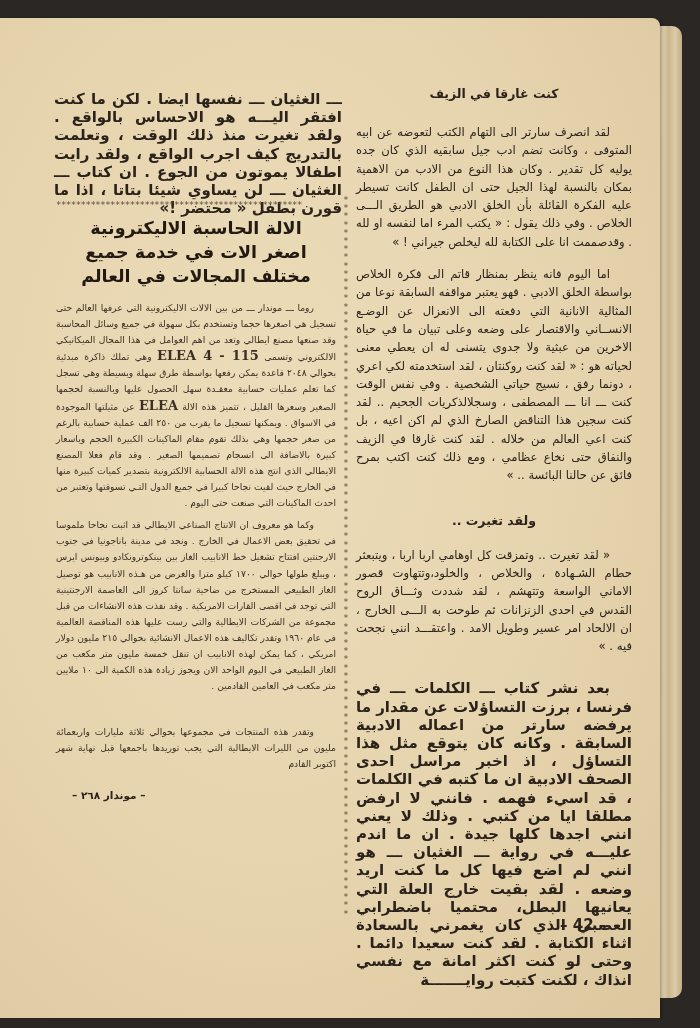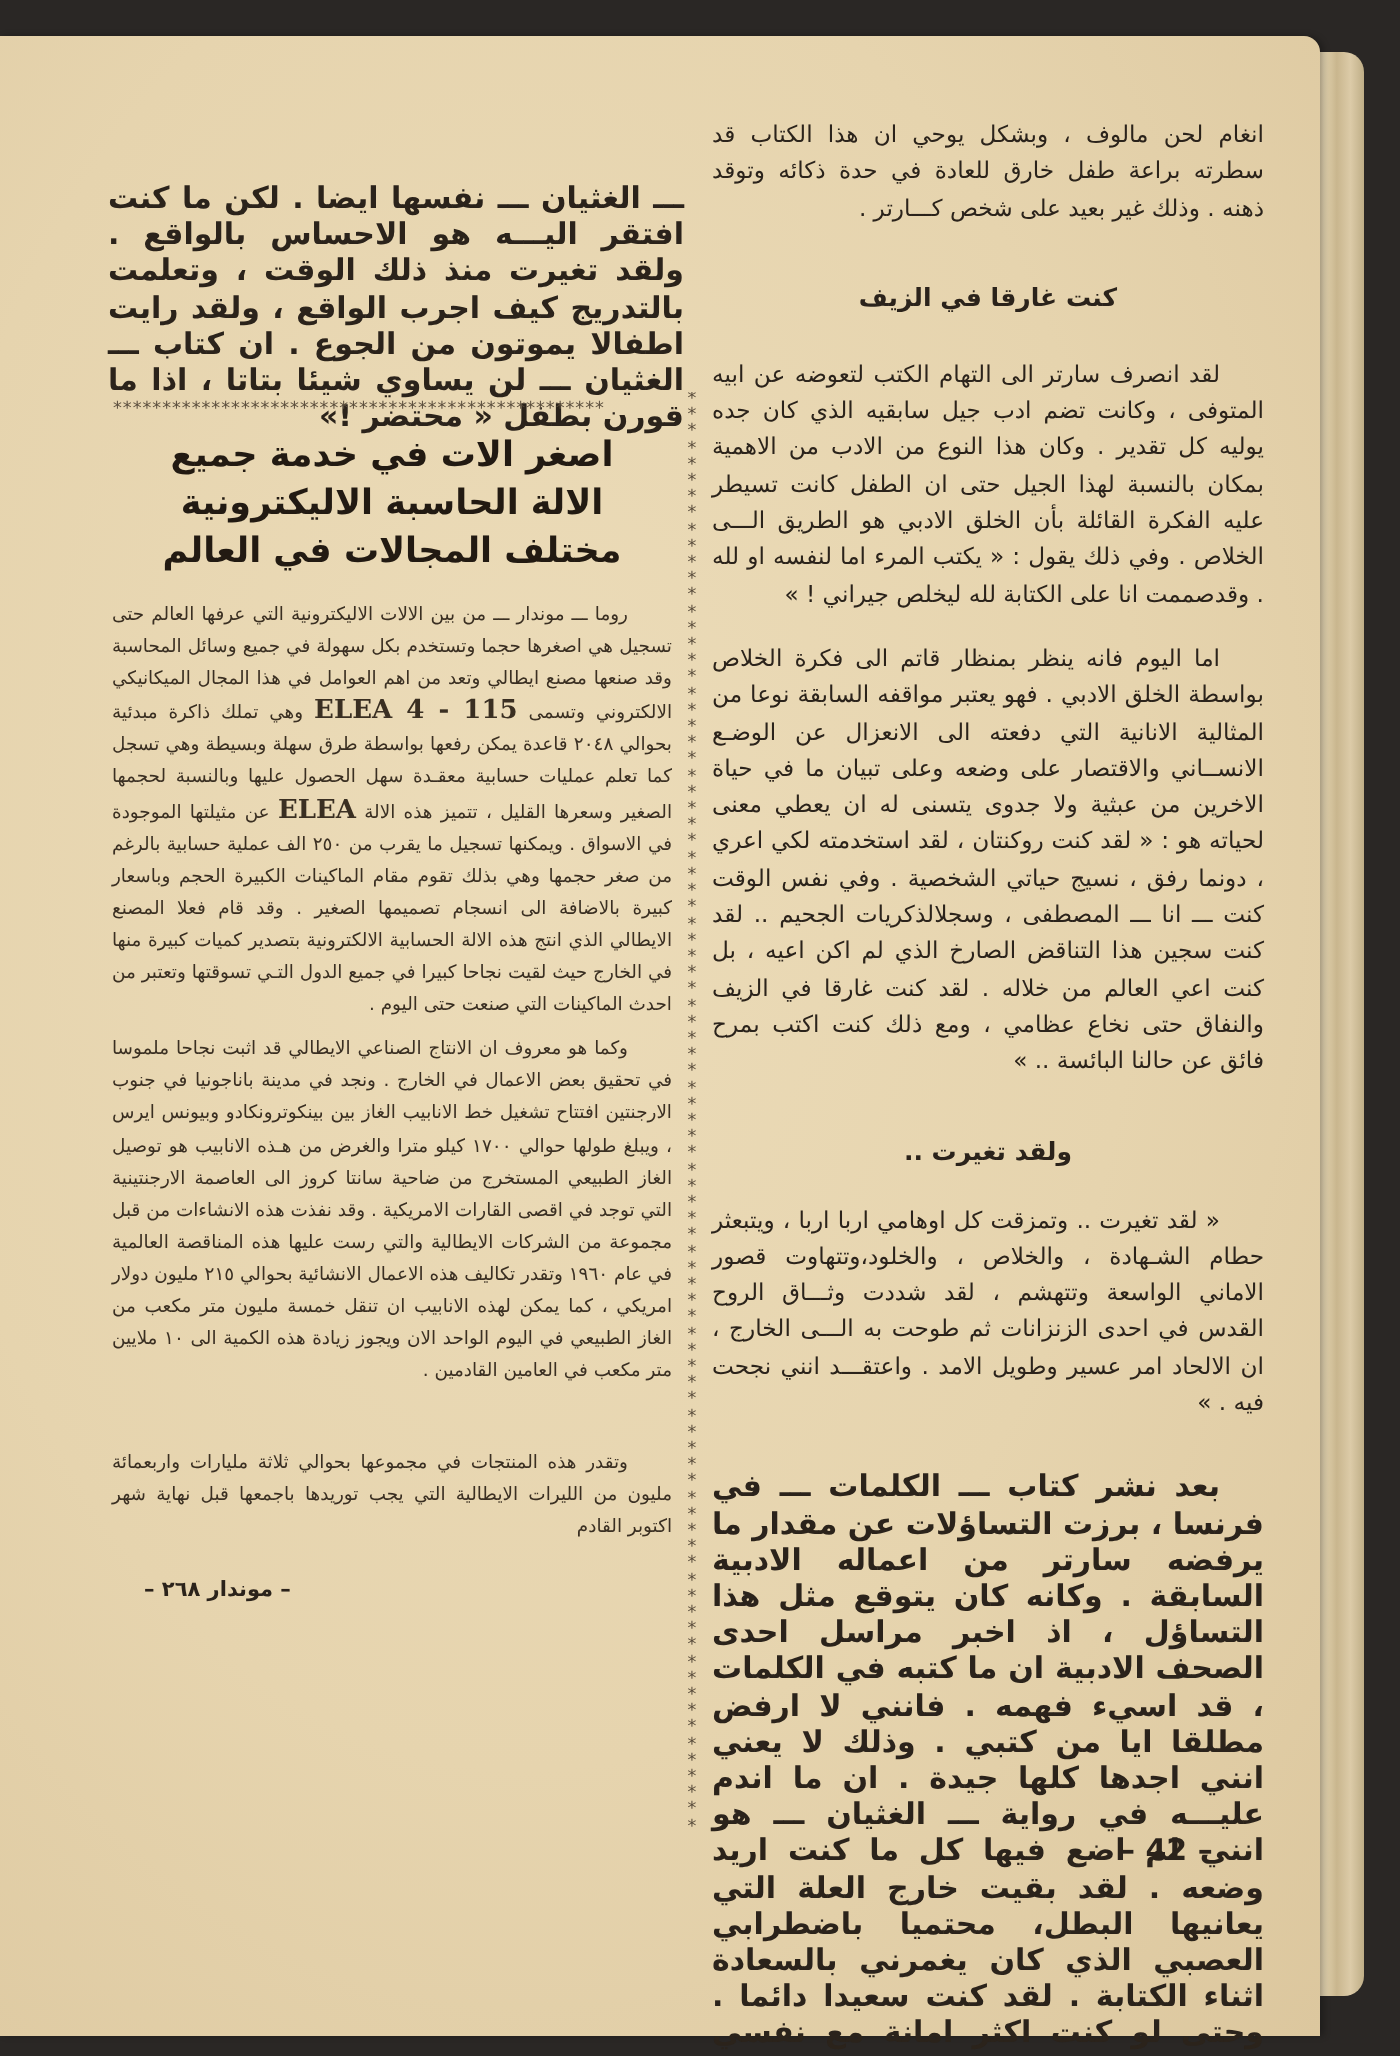--- a/index.html
+++ b/index.html
@@ -43,21 +43,20 @@
   .page-num { position:absolute; left:560px; top:898px; font-weight:bold; font-size:15px; color:#2b231b; direction:rtl; }
   .source { font-weight:bold; font-size:10.5px; }
 </style>
 </head>
 <body>
 
 <div class="page-stack"></div>
 <div class="page">
 
   <div class="col col-right">
-    <p class="p">انغام لحن مالوف ، وبشكل يوحي ان هذا الكتاب قد سطرته براعة طفل خارق للعادة في حدة ذكائه وتوقد ذهنه . وذلك غير بعيد على شخص كـــارتر .</p>
     <div style="height:16px"></div>
     <p class="h">كنت غارقا في الزيف</p>
     <div style="height:10px"></div>
     <p class="p indent">لقد انصرف سارتر الى التهام الكتب لتعوضه عن ابيه المتوفى ، وكانت تضم ادب جيل سابقيه الذي كان جده يوليه كل تقدير . وكان هذا النوع من الادب من الاهمية بمكان بالنسبة لهذا الجيل حتى ان الطفل كانت تسيطر عليه الفكرة القائلة بأن الخلق الادبي هو الطريق الـــى الخلاص . وفي ذلك يقول : « يكتب المرء اما لنفسه او لله . وقدصممت انا على الكتابة لله ليخلص جيراني ! »</p>
     <div style="height:14px"></div>
     <p class="p indent">اما اليوم فانه ينظر بمنظار قاتم الى فكرة الخلاص بواسطة الخلق الادبي . فهو يعتبر مواقفه السابقة نوعا من المثالية الانانية التي دفعته الى الانعزال عن الوضـع الانســاني والاقتصار على وضعه وعلى تبيان ما في حياة الاخرين من عبثية ولا جدوى يتسنى له ان يعطي معنى لحياته هو : « لقد كنت روكنتان ، لقد استخدمته لكي اعري ، دونما رفق ، نسيج حياتي الشخصية . وفي نفس الوقت كنت ـــ انا ـــ المصطفى ، وسجلالذكريات الجحيم .. لقد كنت سجين هذا التناقض الصارخ الذي لم اكن اعيه ، بل كنت اعي العالم من خلاله . لقد كنت غارقا في الزيف والنفاق حتى نخاع عظامي ، ومع ذلك كنت اكتب بمرح فائق عن حالنا البائسة .. »</p>
     <div style="height:16px"></div>
     <p class="h">ولقد تغيرت ..</p>
     <div style="height:6px"></div>
     <p class="p indent">« لقد تغيرت .. وتمزقت كل اوهامي اربا اربا ، ويتبعثر حطام الشـهادة ، والخلاص ، والخلود،وتتهاوت قصور الاماني الواسعة وتتهشم ، لقد شددت وثـــاق الروح القدس في احدى الزنزانات ثم طوحت به الـــى الخارج ، ان الالحاد امر عسير وطويل الامد . واعتقـــد انني نجحت فيه . »</p>
@@ -66,22 +65,22 @@
   </div>
 
   <div class="col col-left">
     <p class="p bold">ـــ الغثيان ـــ نفسها ايضا . لكن ما كنت افتقر اليـــه هو الاحساس بالواقع . ولقد تغيرت منذ ذلك الوقت ، وتعلمت بالتدريج كيف اجرب الواقع ، ولقد رايت اطفالا يموتون من الجوع . ان كتاب ـــ الغثيان ـــ لن يساوي شيئا بتاتا ، اذا ما قورن بطفل « محتضر !»</p>
   </div>
 
   <div class="star-h">**************************************************</div>
   <div class="star-v">****************************************************************************************************************************************************************************************************************************************************************</div>
 
   <div class="col" style="left:56px; top:198px; width:280px;">
+    <p class="big-title">الالة الحاسبة الاليكترونية</p>
     <p class="big-title">اصغر الات في خدمة جميع</p>
-    <p class="big-title">الالة الحاسبة الاليكترونية</p>
     <p class="big-title">مختلف المجالات في العالم</p>
     <div style="height:12px"></div>
     <p class="p indent small">
       <span>روما ـــ موندار ـــ من بين الالات الاليكترونية التي عرفها العالم حتى تسجيل هي اصغرها حجما وتستخدم بكل سهولة في جميع وسائل المحاسبة وقد صنعها مصنع ايطالي وتعد من اهم العوامل في هذا المجال الميكانيكي الالكتروني وتسمى</span>
       <span class="elea">ELEA 4 - 115</span>
       <span>وهي تملك ذاكرة مبدئية بحوالي ٢٠٤٨ قاعدة يمكن رفعها بواسطة طرق سهلة وبسيطة وهي تسجل كما تعلم عمليات حسابية معقـدة سهل الحصول عليها وبالنسبة لحجمها الصغير وسعرها القليل ، تتميز هذه الالة</span>
       <span class="elea">ELEA</span>
       <span>عن مثيلتها الموجودة في الاسواق . ويمكنها تسجيل ما يقرب من ٢٥٠ الف عملية حسابية بالرغم من صغر حجمها وهي بذلك تقوم مقام الماكينات الكبيرة الحجم وباسعار كبيرة بالاضافة الى انسجام تصميمها الصغير . وقد قام فعلا المصنع الايطالي الذي انتج هذه الالة الحسابية الالكترونية بتصدير كميات كبيرة منها في الخارج حيث لقيت نجاحا كبيرا في جميع الدول التـي تسوقتها وتعتبر من احدث الماكينات التي صنعت حتى اليوم .</span>
     </p>
     <div style="height:6px"></div>

